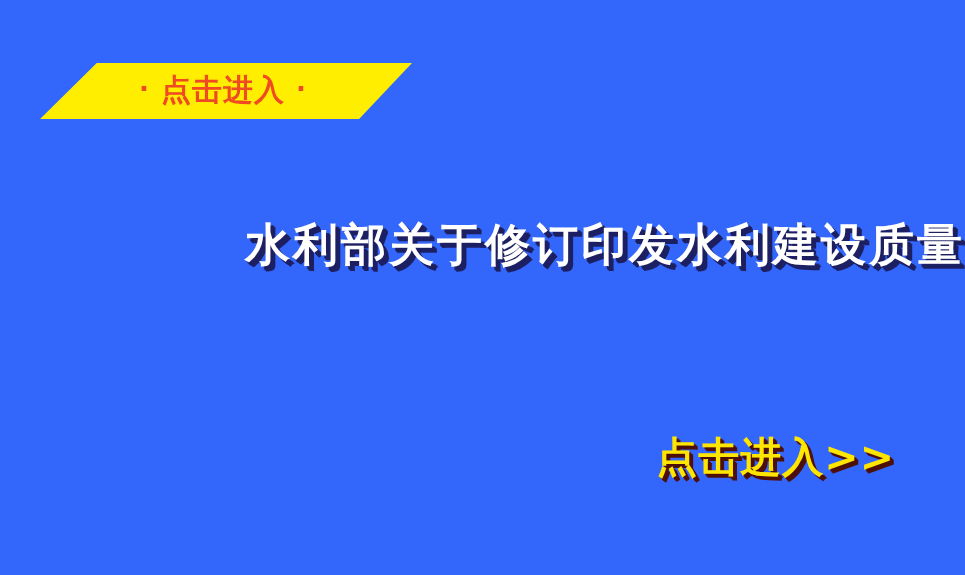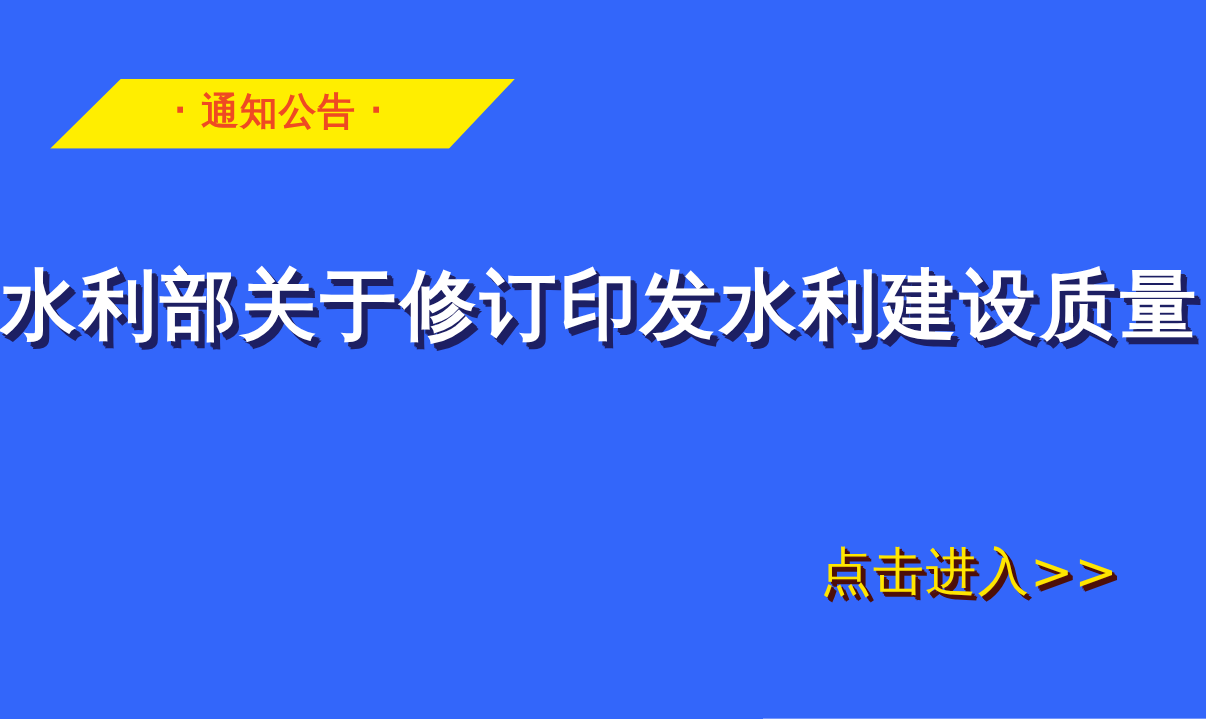--- a/index.html
+++ b/index.html
@@ -71,25 +71,25 @@
     position: relative;
     top: -1px;
   }
 
   
   .headline {
     position: absolute;
     left: 0;
     top: 212px;
     width: 965px;
-    text-align: left;
+    text-align: right;
     color: #ffffff;
     font-family: "DejaVu Sans", "Liberation Sans", sans-serif;
     font-weight: bold;
-    font-size: 61px;
+    font-size: 45px;
     line-height: 66px;
     letter-spacing: 3px;
     text-shadow:
        5px 5px 0 #1d1f63,
        4px 4px 0 #1d1f63,
        3px 3px 0 #23265f;
     -webkit-user-select: none;
     user-select: none;
   }
 
@@ -98,21 +98,21 @@
     white-space: nowrap;
   }
 
   
   .enter-link {
     position: absolute;
     right: 70px;
     top: 435px;
     color: #ffe600;
     font-family: "DejaVu Sans", "Liberation Sans", sans-serif;
-    font-weight: normal;
+    font-weight: bold;
     font-size: 41px;
     line-height: 1.1;
     letter-spacing: 1px;
     white-space: nowrap;
     cursor: pointer;
     text-decoration: none;
     text-shadow:
        4px 4px 0 #4d0f0a,
        3px 3px 0 #4d0f0a,
        2px 2px 0 #58140d;
@@ -122,21 +122,21 @@
 </style>
 </head>
 <body>
 
 <div id="poster">
 
   <div class="banner">
     <div class="banner-shape"></div>
     <div class="banner-label">
       <span class="banner-dot">·</span>
-      <span class="banner-text">通知公告</span>
+      <span class="banner-text">点击进入</span>
       <span class="banner-dot">·</span>
     </div>
   </div>
 
   <div class="headline">
     <span class="headline-line">水利部关于修订印发水利建设质量</span>
   </div>
 
   <a class="enter-link" href="#">点击进入&gt;&gt;</a>
 

